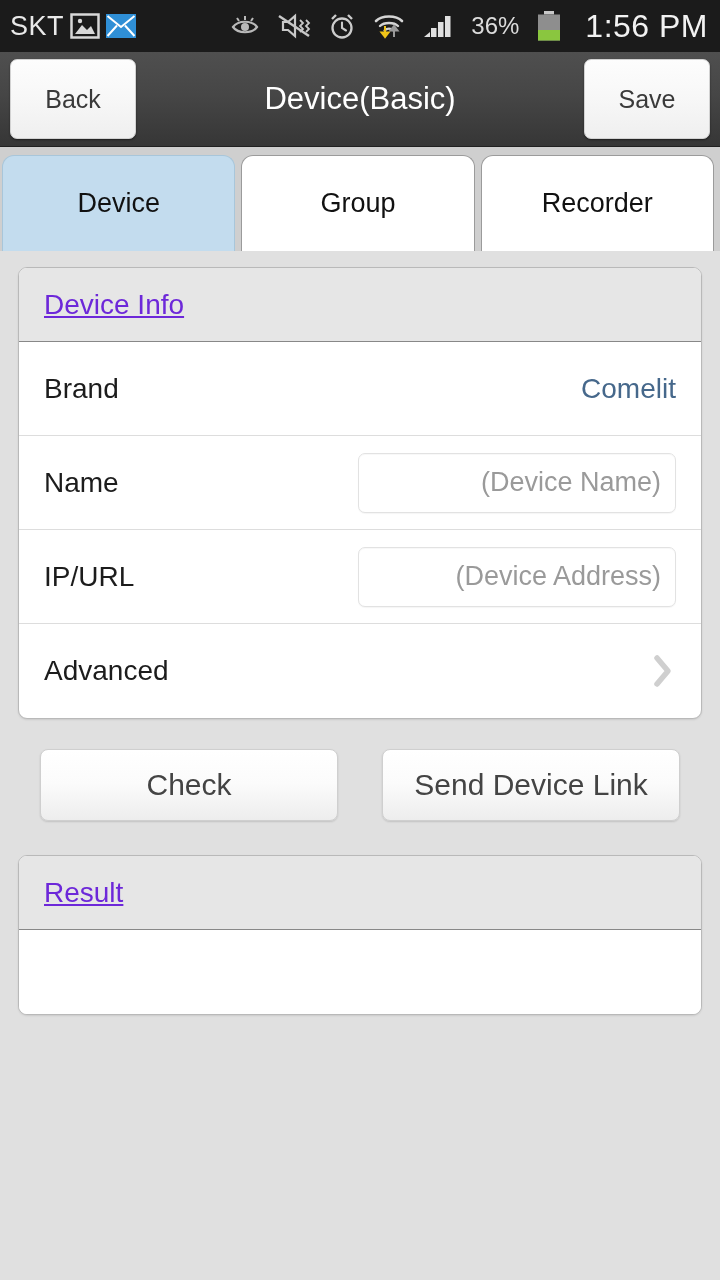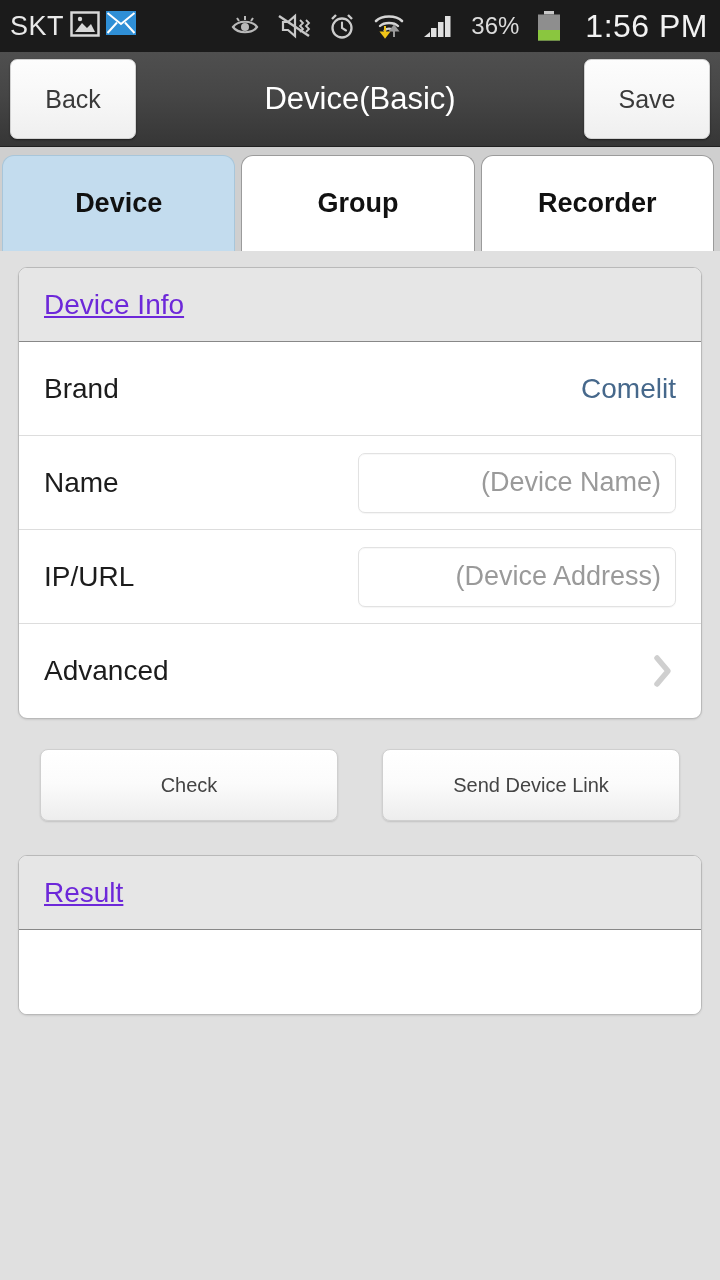--- a/index.html
+++ b/index.html
@@ -31,21 +31,21 @@
     height: 52px;
     background: #1b1b1b;
     display: flex;
     align-items: center;
     padding: 0 12px 0 10px;
     flex: 0 0 auto;
     color: #e8e8e8;
   }
   .status-left {
     display: flex;
-    align-items: flex-start;
+    align-items: center;
     gap: 6px;
   }
   .carrier {
     font-size: 27px;
     letter-spacing: 0.5px;
     color: #e9e9e9;
     font-weight: 400;
   }
   .status-spacer { flex: 1 1 auto; }
   .status-right {
@@ -110,21 +110,20 @@
 
   
   .tab-bar {
     height: 104px;
     background: #cfcfcf;
     display: flex;
     align-items: flex-end;
     padding: 8px 6px 0 2px;
     gap: 6px;
     flex: 0 0 auto;
-    font-weight: bold;
   }
   .tab {
     flex: 1 1 0;
     height: 96px;
     border-radius: 12px 12px 0 0;
     background: #ffffff;
     border: 1px solid #9b9b9b;
     border-bottom: none;
     display: flex;
     align-items: center;
@@ -217,21 +216,21 @@
     margin-top: 30px;
     padding: 0 22px;
   }
   .action-btn {
     flex: 1 1 0;
     height: 72px;
     border-radius: 8px;
     border: 1px solid #cfcfcf;
     background: linear-gradient(to bottom, #ffffff 0%, #fbfbfb 48%, #ededed 100%);
     box-shadow: 0 1px 2px rgba(0,0,0,0.14);
-    font-size: 20px;
+    font-size: 30px;
     color: #444444;
     font-family: "Liberation Sans", sans-serif;
     cursor: pointer;
   }
 
   .result-card { margin-top: 34px; }
   .result-body {
     height: 84px;
     background: #ffffff;
   }

